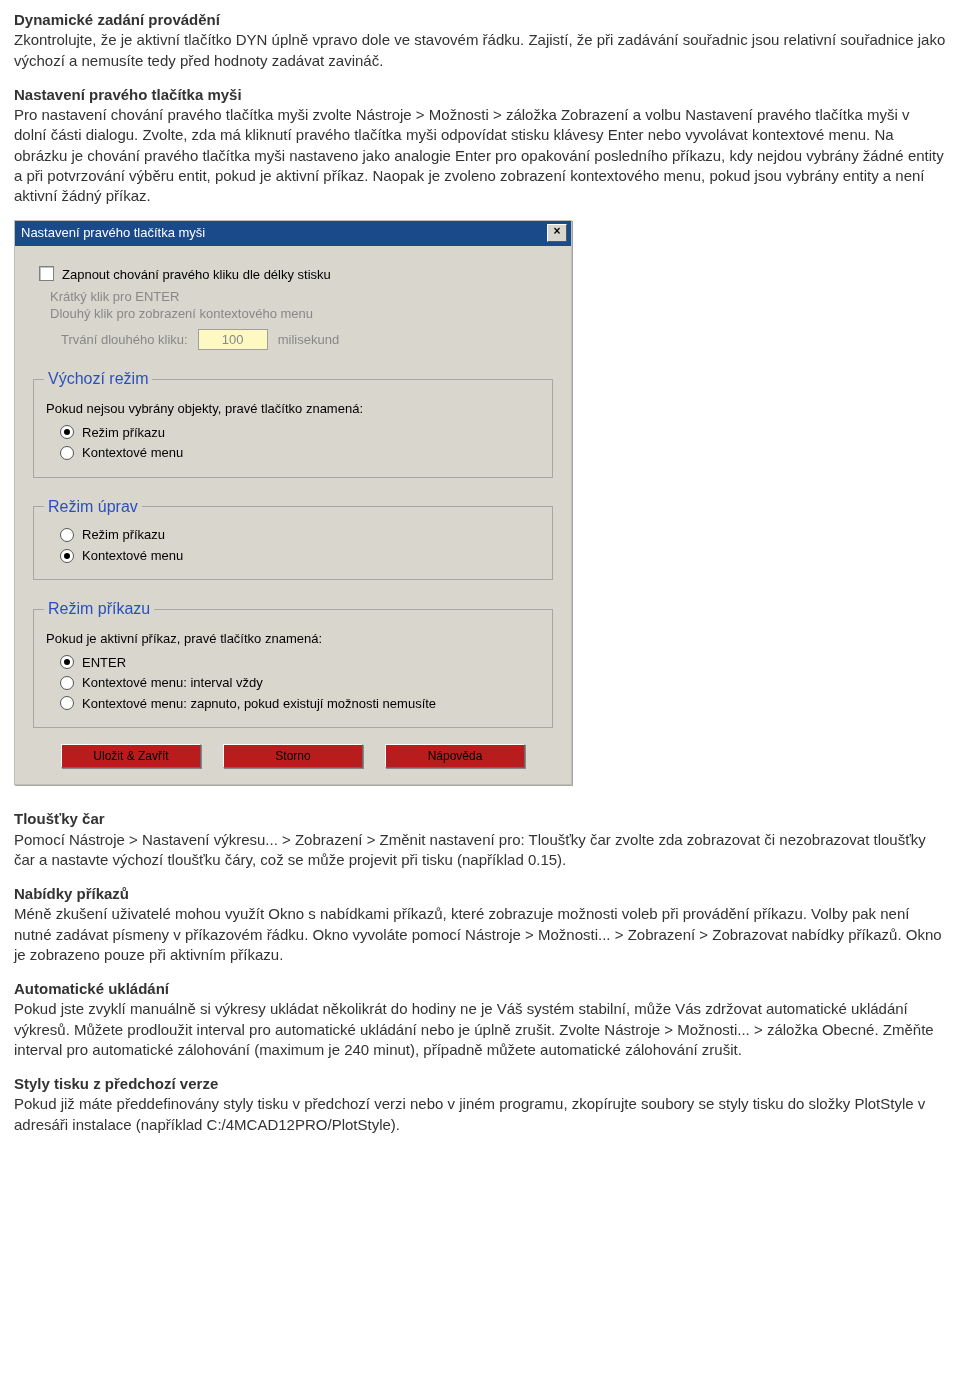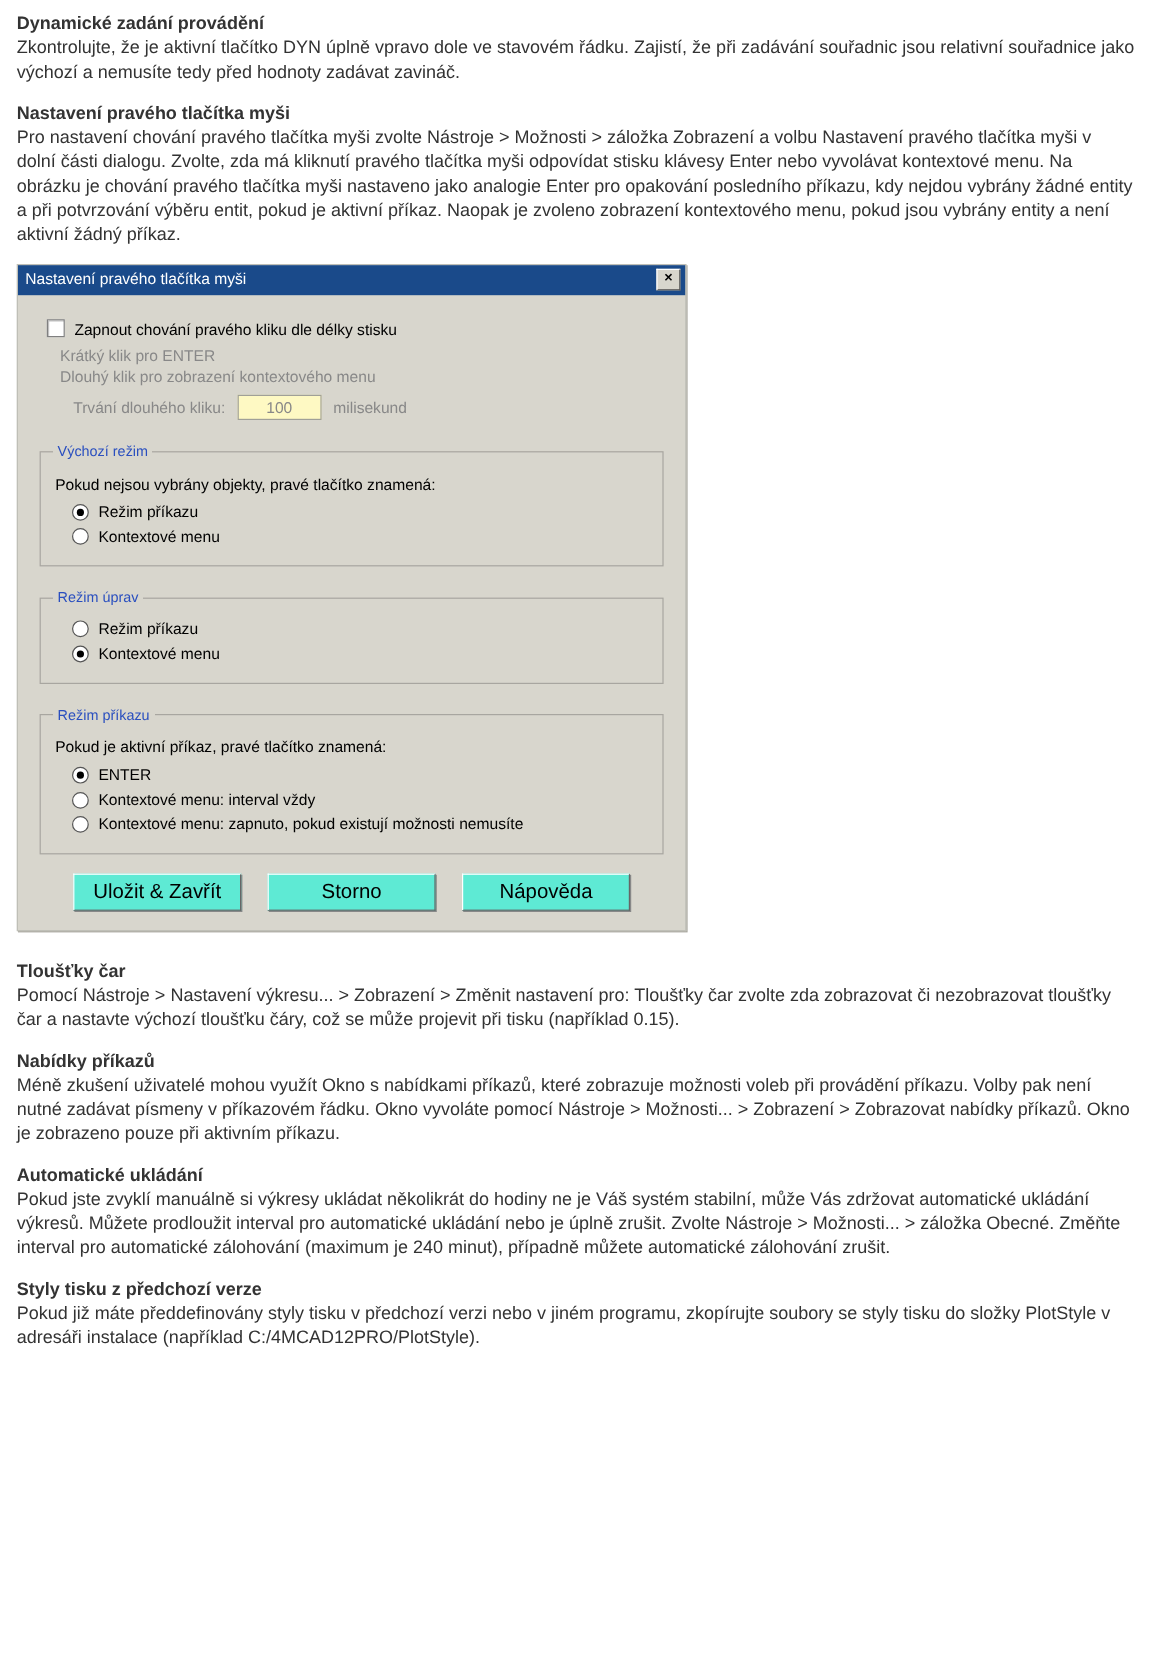--- a/index.html
+++ b/index.html
@@ -71,21 +71,21 @@
     text-align: center;
   }
 
   fieldset.group {
     border: 1px solid #a8a6a0;
     margin: 18px 4px 6px 4px;
     padding: 6px 10px 12px 10px;
   }
   fieldset.group legend {
     color: #2a4fbf;
-    font-size: 12px;
+    font-size: 16px;
     padding: 0 4px;
   }
   .grp-desc { margin: 4px 0 6px 2px; }
   .radio-row { margin: 3px 0 3px 16px; display:flex; align-items:center; }
   .radio {
     width: 12px; height: 12px;
     border: 1px solid #555;
     border-radius: 50%;
     background: #fff;
     display: inline-block;
@@ -98,26 +98,26 @@
     left: 3px; top: 3px;
     width: 6px; height: 6px;
     background: #000;
     border-radius: 50%;
   }
 
   .btn-row { display:flex; justify-content:center; gap: 22px; margin: 16px 0 4px 0; }
   .dlg-btn {
     min-width: 110px;
     padding: 3px 14px;
-    background: #5eead4;
+    background: #b91c1c;
     border: 1px solid #fff;
     border-right-color:#666; border-bottom-color:#666;
     box-shadow: 1px 1px 0 #888;
     text-align: center;
-    font-size: 17px;
+    font-size: 12px;
   }
 </style>
 </head>
 <body>
 
 <p>
   <span class="section-title">Dynamické zadání provádění</span><br>
   <span>Zkontrolujte, že je aktivní tlačítko </span><span class="bold">DYN</span><span> úplně vpravo dole ve stavovém řádku. Zajistí, že při zadávání souřadnic jsou relativní souřadnice jako výchozí a nemusíte tedy před hodnoty zadávat zavináč.</span>
 </p>
 

